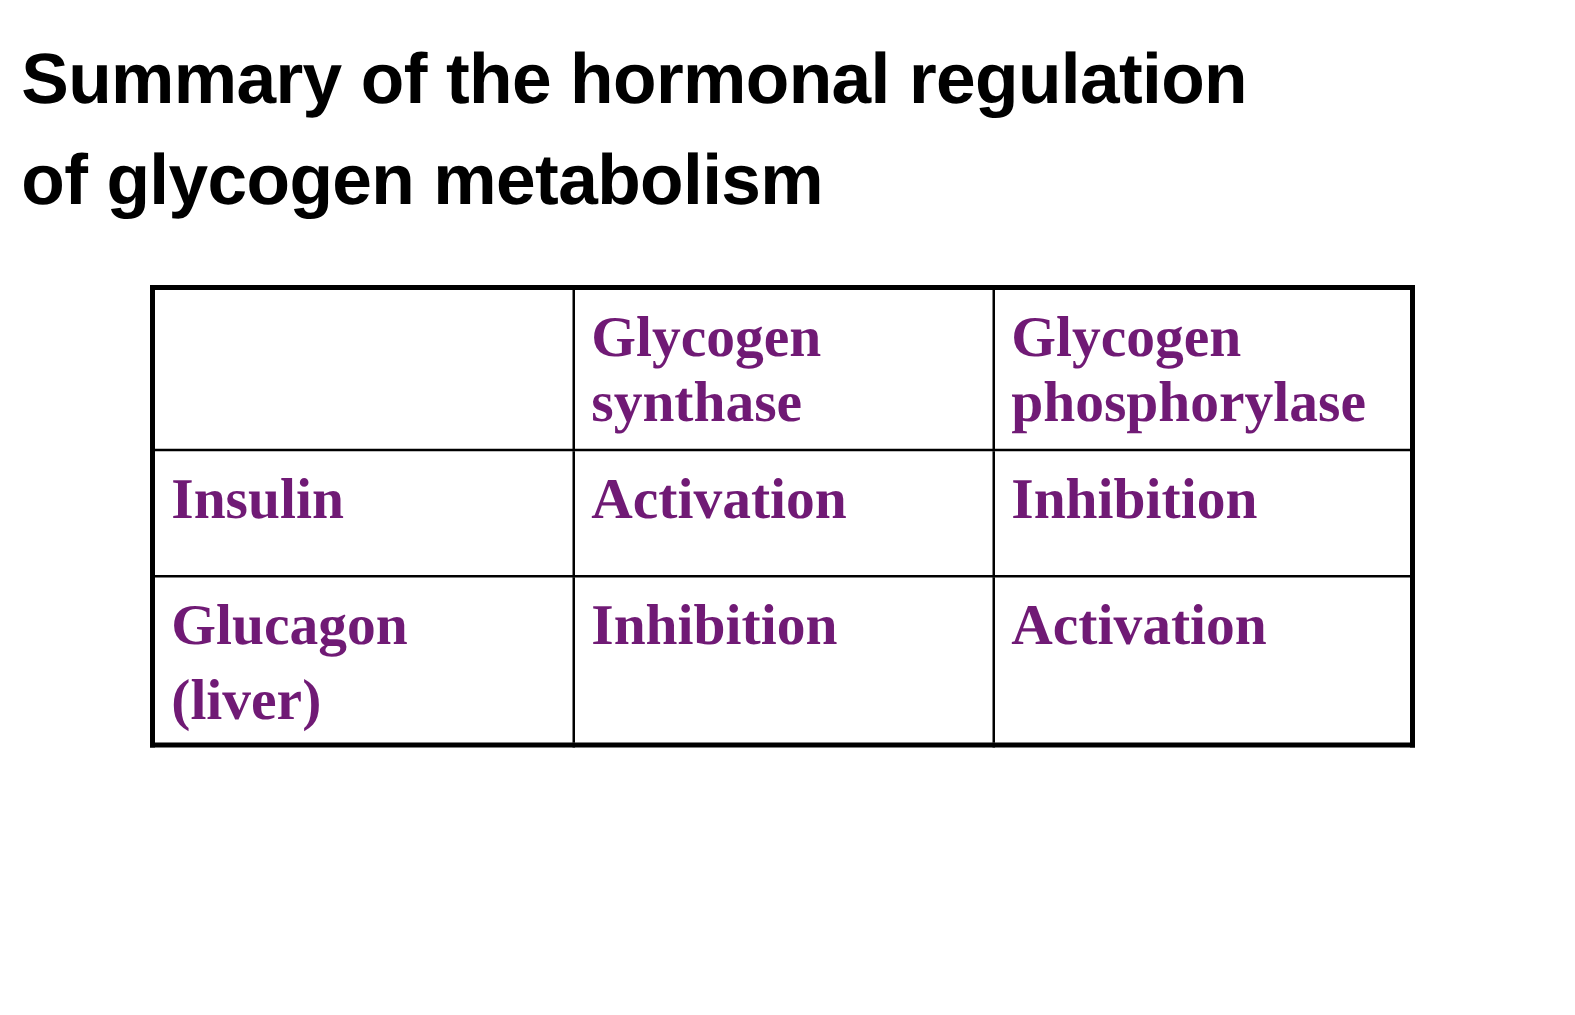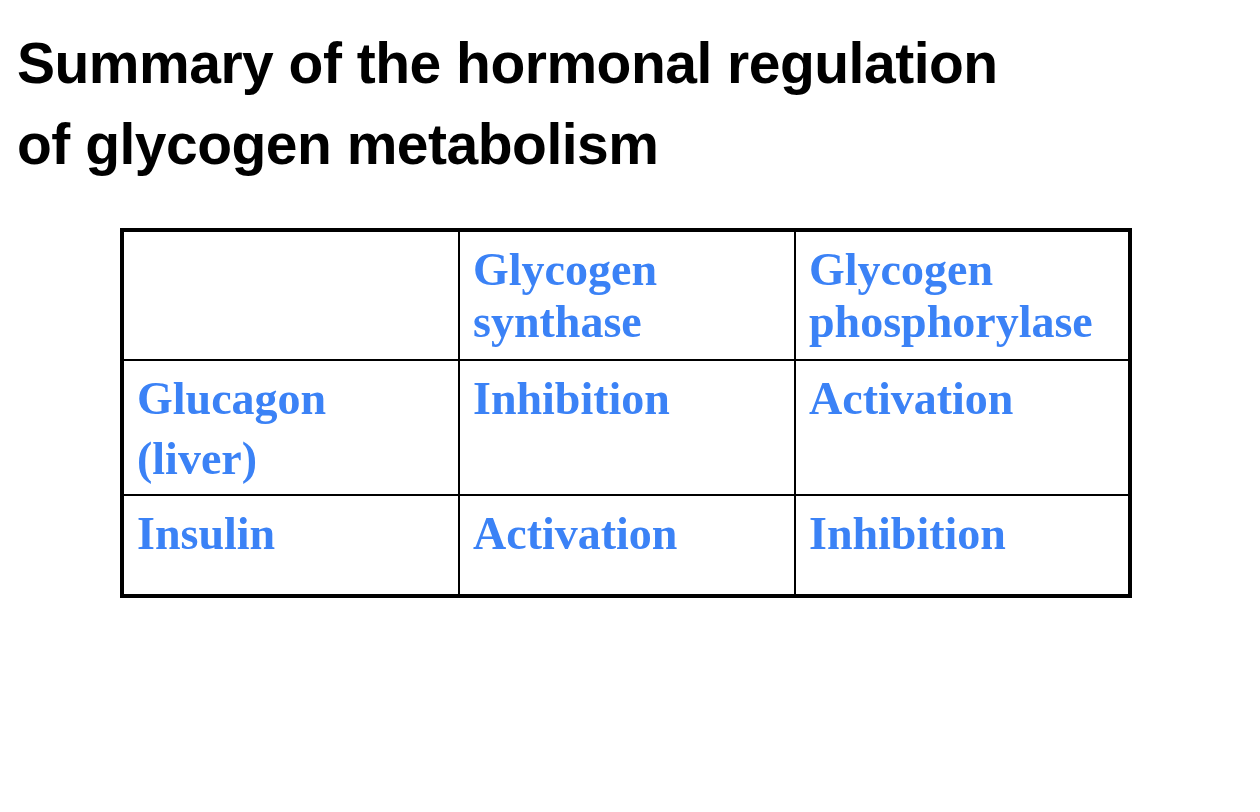--- a/index.html
+++ b/index.html
@@ -50,21 +50,21 @@
   table.hormone-table col.c3 { width: 335px; }
   table.hormone-table td,
   table.hormone-table th {
     border: 2px solid #000000;
     vertical-align: top;
     text-align: left;
     padding: 10px 12px 0 13px;
     font-family: "Liberation Serif", serif;
     font-weight: bold;
     font-size: 46px;
-    color: #3b82f6;
+    color: #701a75;
     white-space: pre-line;
     overflow: hidden;
   }
   tr.header-row    { height: 130px; }
   tr.header-row th { line-height: 1.12; padding-top: 12px; }
   tr.row-epinephrine { height: 182px; }
   tr.row-glucagon    { height: 135px; }
   tr.row-insulin     { height: 101px; }
   tr.body-row td { line-height: 1.3; padding-top: 8px; }
 </style>
@@ -83,27 +83,27 @@
       <col class="c3">
     </colgroup>
     <tbody>
       <tr class="header-row">
         <th></th>
         <th>Glycogen
 synthase</th>
         <th>Glycogen
 phosphorylase</th>
       </tr>
+      <tr class="body-row row-insulin">
+        <td>Insulin</td>
+        <td>Activation</td>
+        <td>Inhibition</td>
+      </tr>
       <tr class="body-row row-glucagon">
         <td>Glucagon
 (liver)</td>
         <td>Inhibition</td>
         <td>Activation</td>
-      </tr>
-      <tr class="body-row row-insulin">
-        <td>Insulin</td>
-        <td>Activation</td>
-        <td>Inhibition</td>
       </tr>
     </tbody>
   </table>
 
 </div>
 
 </body></html>

